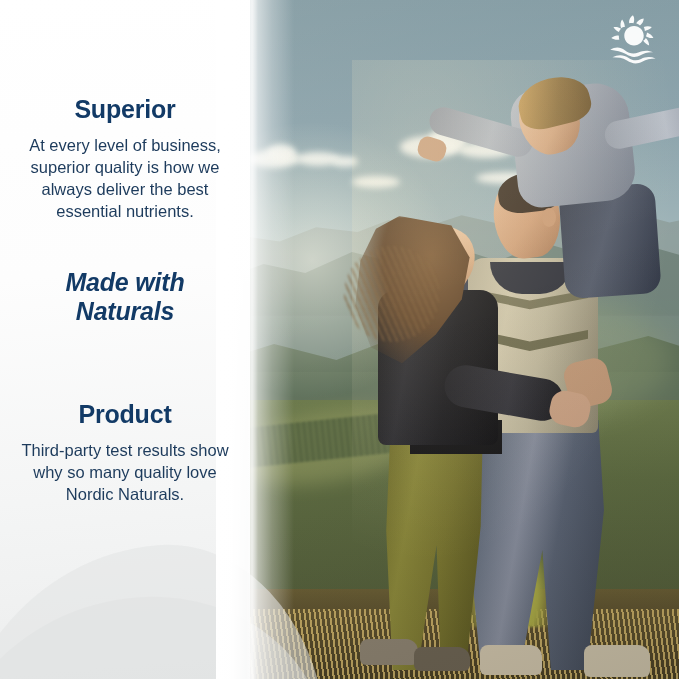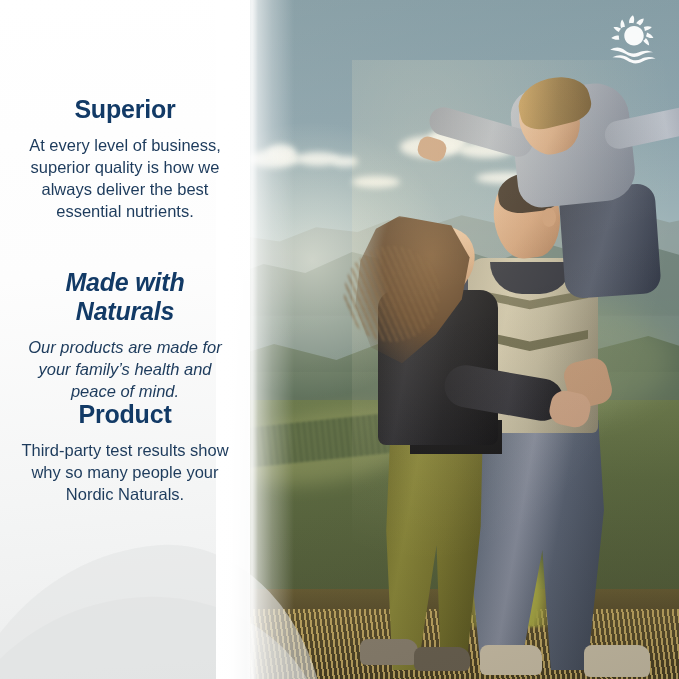--- a/index.html
+++ b/index.html
@@ -393,28 +393,27 @@
         <span>Superior</span><br>
       </h2>
       <p class="body">At every level of business, superior quality is how we always deliver the best essential nutrients.</p>
     </div>
 
     <div class="block b2">
       <h2 class="heading">
         <span>Made with</span><br>
         <span>Naturals</span>
       </h2>
-      <p class="body">Our products are made for your family’s health and peace of mind.</p>
     </div>
 
     <div class="block b3">
       <h2 class="heading">
         <span>Product</span><br>
       </h2>
-      <p class="body">Third-party test results show why so many people your Nordic Naturals.</p>
+      <p class="body">Third-party test results show why so many quality love Nordic Naturals.</p>
     </div>
 
   </div>
 
   <div class="logo">
     <svg viewBox="0 0 100 92" width="54" height="50" aria-hidden="true">
       <g fill="#ffffff">
 
         <path d="M48 2c3 4 3 10 1 15-3-1-6-1-8 0-1-6 2-12 7-15z"></path>
         <path d="M68 8c0 5-3 10-7 13-2-2-4-3-7-4 3-5 8-8 14-9z"></path>

